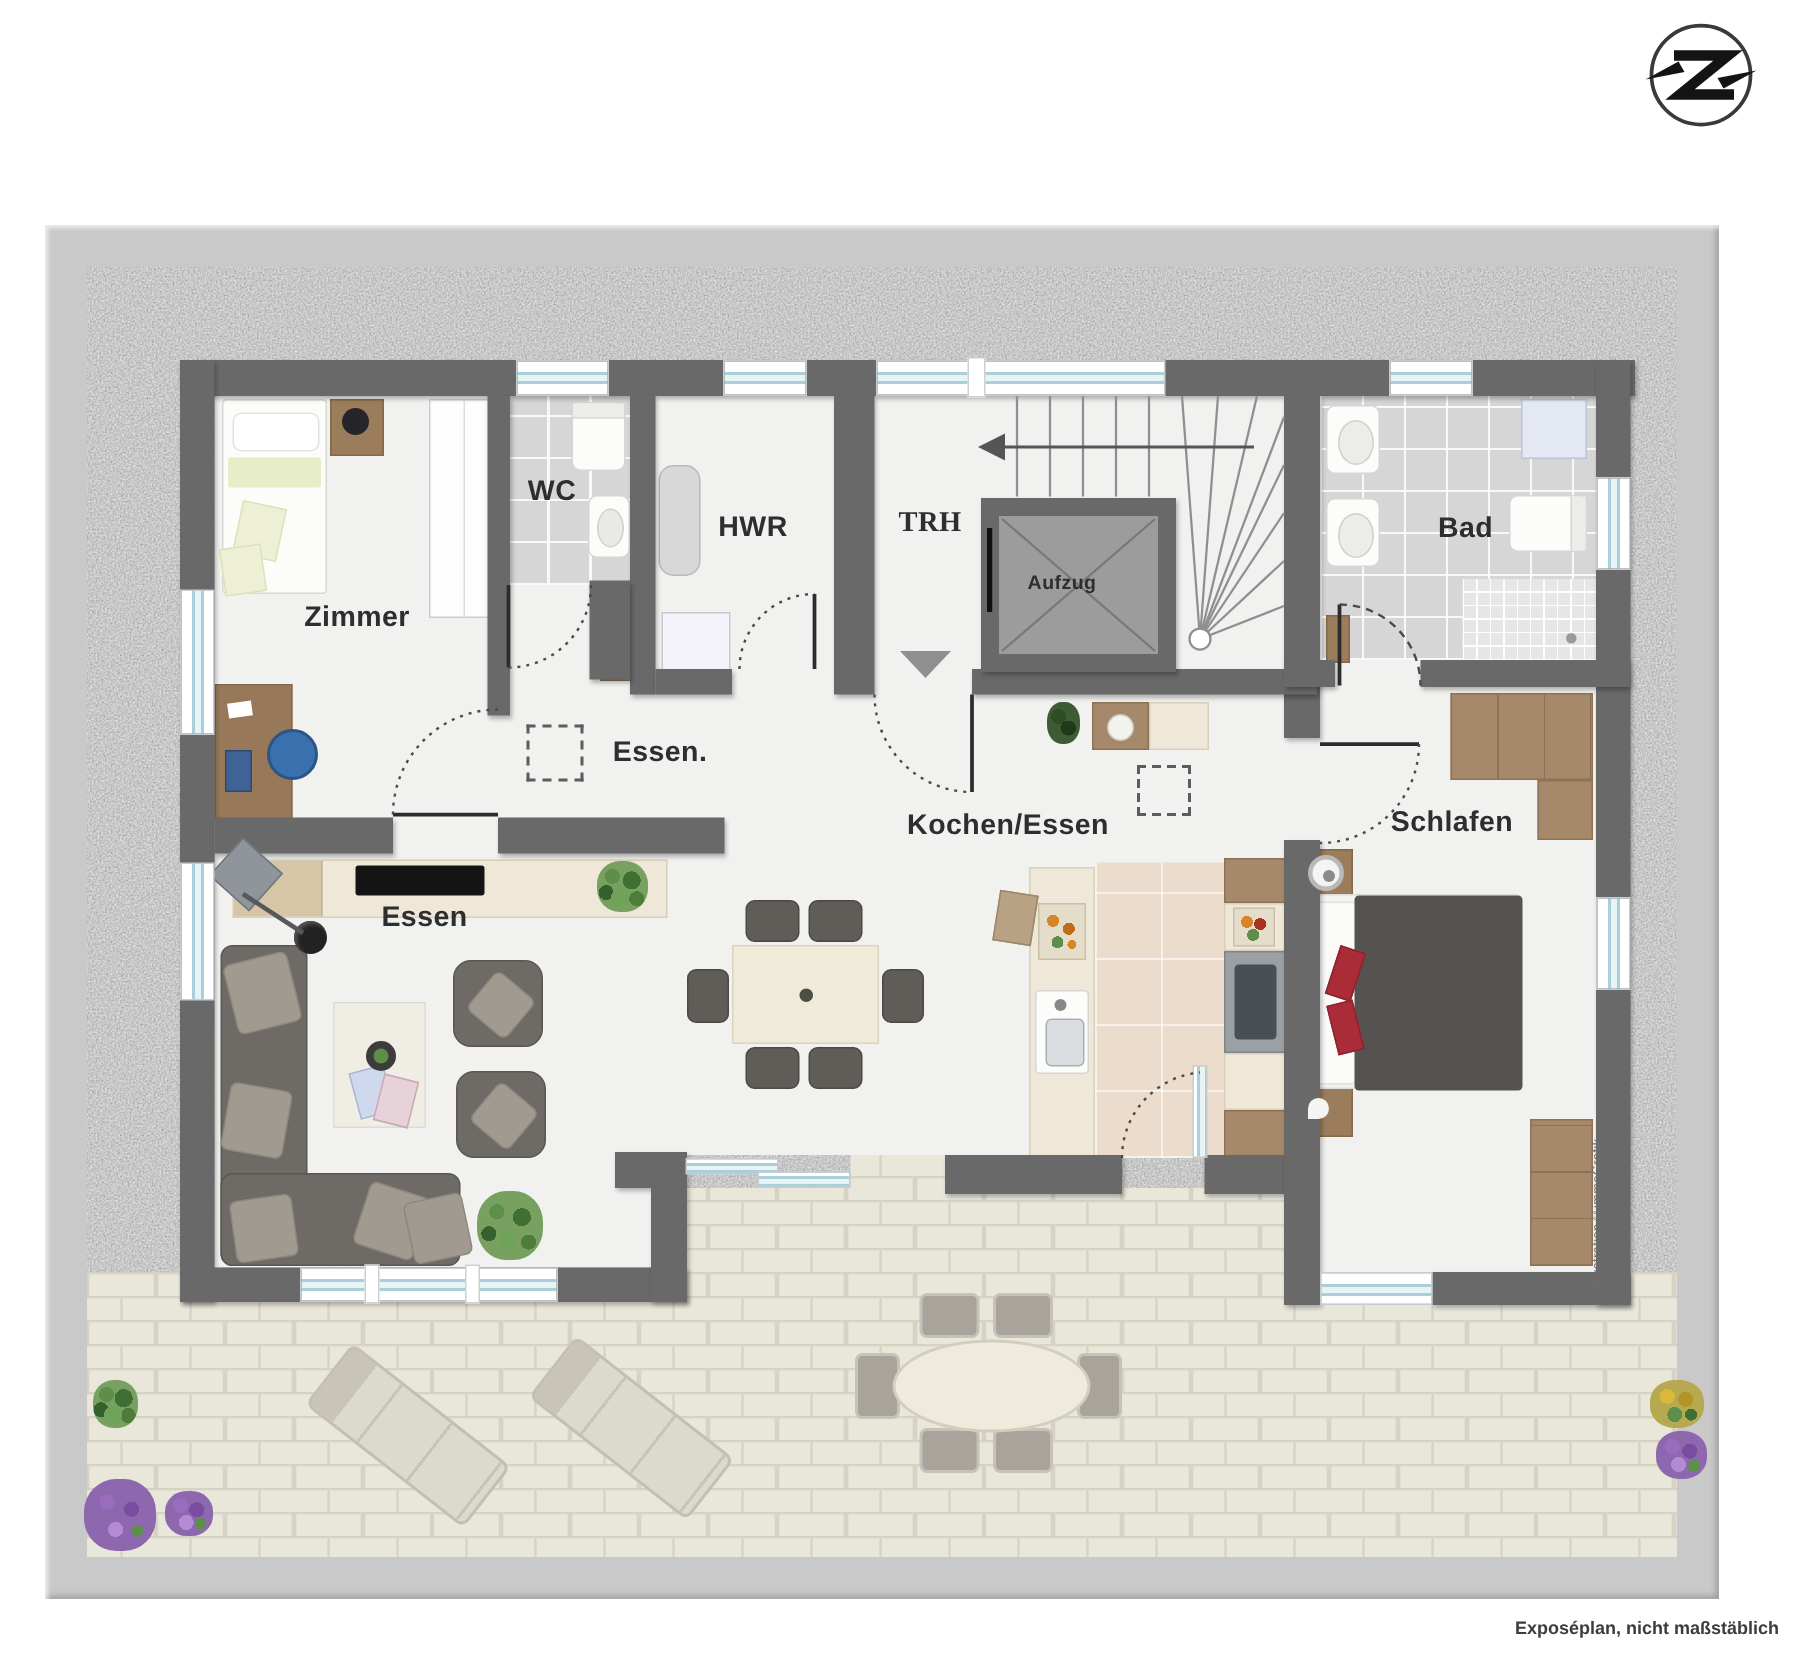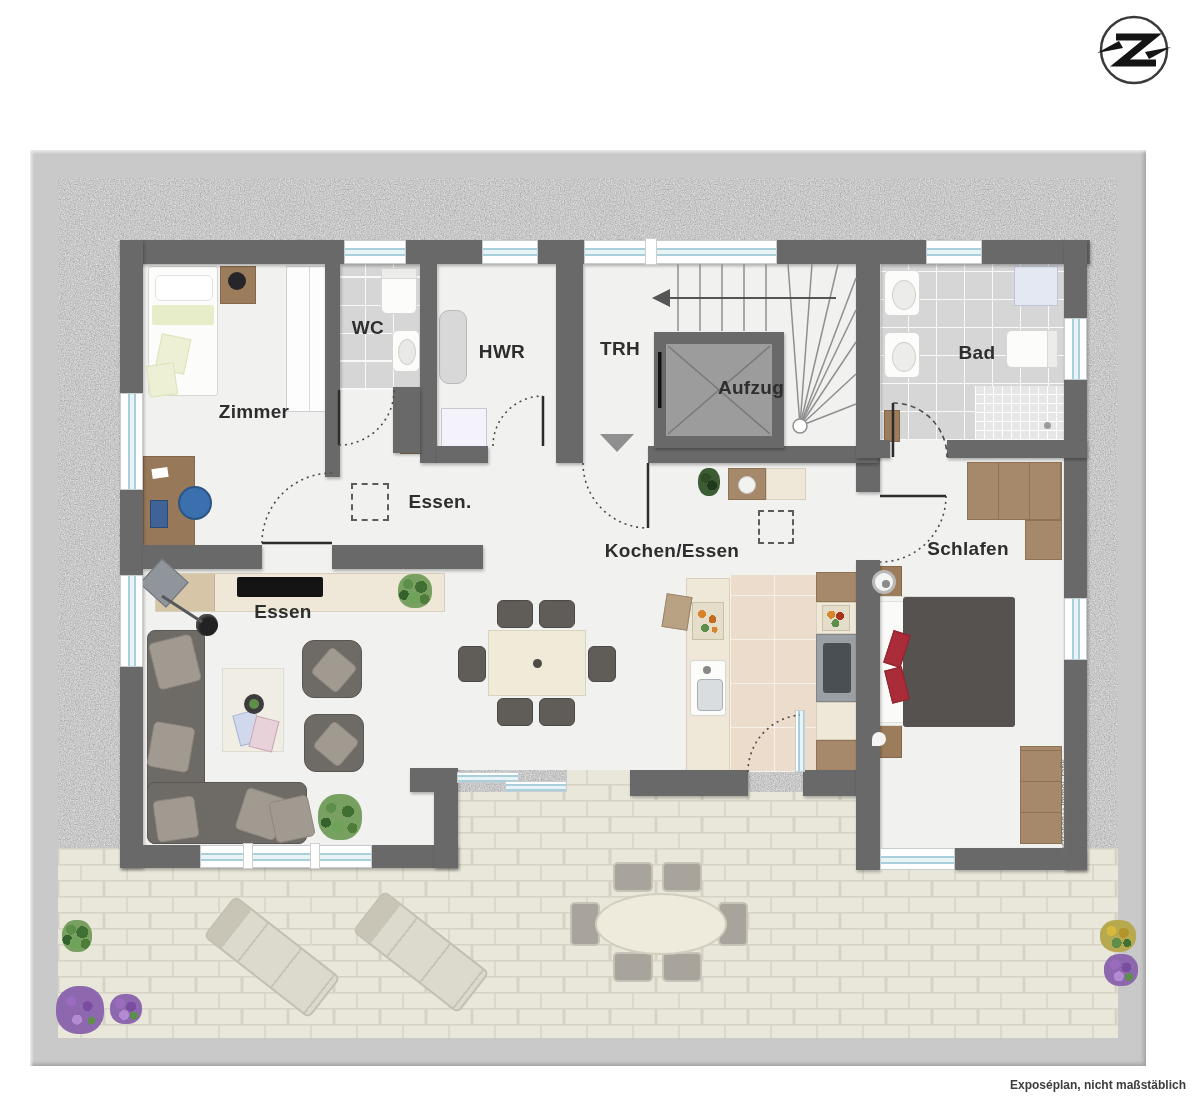--- a/index.html
+++ b/index.html
@@ -344,25 +344,25 @@
       <path d="M493,446 A50,50 0 0 1 543,396"></path>
       <path d="M583,463 A65,65 0 0 0 648,528"></path>
       <path d="M748,772 A57,57 0 0 1 800,715"></path>
       <path d="M946,496 A66,66 0 0 1 880,562"></path>
     </g>
     <path d="M893,403 A54,54 0 0 1 947,457" stroke="#4a4a4a" stroke-width="1.6" fill="none" stroke-dasharray="5 4"></path>
 
     <line x1="162" y1="596" x2="202" y2="622" stroke="#55585c" stroke-width="3"></line>
   </svg>
 
-  <div class="rlabel" style="left:254px;top:412px;">Zimmer</div>
+  <div class="rlabel" style="left:238px;top:412px;">Zimmer</div>
   <div class="rlabel" style="left:368px;top:328px;">WC</div>
   <div class="rlabel" style="left:502px;top:352px;">HWR</div>
-  <div class="rlabel" style="left:620px;top:349px;">TRH</div>
-  <div class="rlabel" style="left:751px;top:388px;font-size:19px;">Aufzug</div>
+  <div class="rlabel" style="left:620px;top:349px;font-family:Liberation Serif, serif;">TRH</div>
+  <div class="rlabel" style="left:708px;top:388px;font-size:13px;">Aufzug</div>
   <div class="rlabel" style="left:969px;top:353px;padding-left:16px;">Bad</div>
   <div class="rlabel" style="left:440px;top:502px;">Essen.</div>
   <div class="rlabel" style="left:672px;top:551px;">Kochen/Essen</div>
   <div class="rlabel" style="left:968px;top:549px;">Schlafen</div>
   <div class="rlabel" style="left:283px;top:612px;">Essen</div>
 
   <div class="watermark">Illustration©immoGrafik</div>
   <div class="caption">Exposéplan, nicht maßstäblich</div>
 </div>
 

